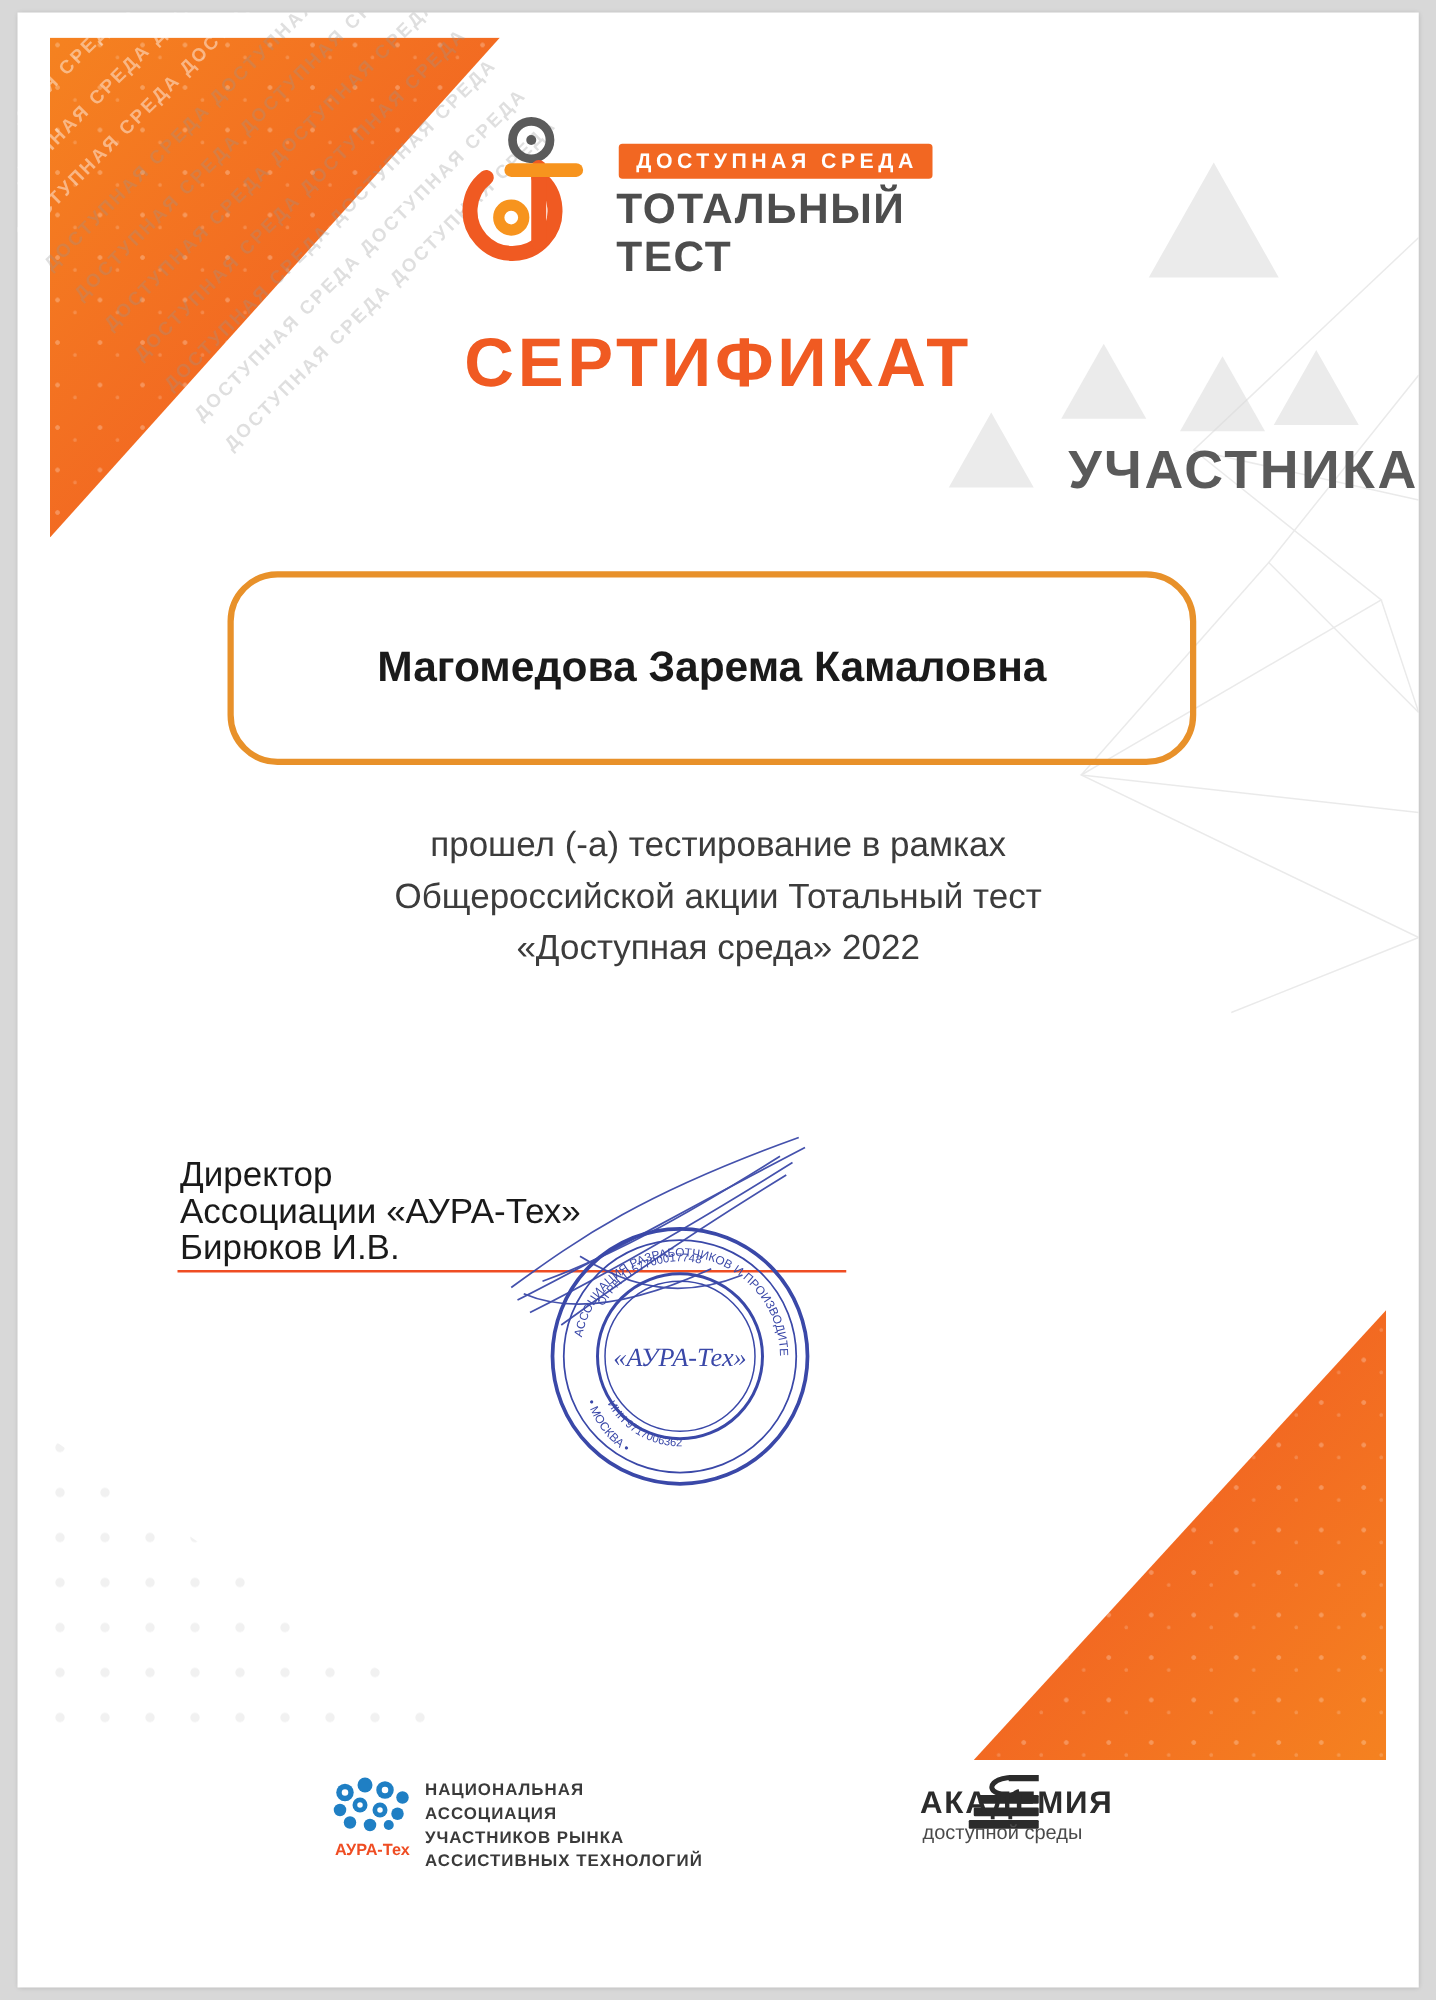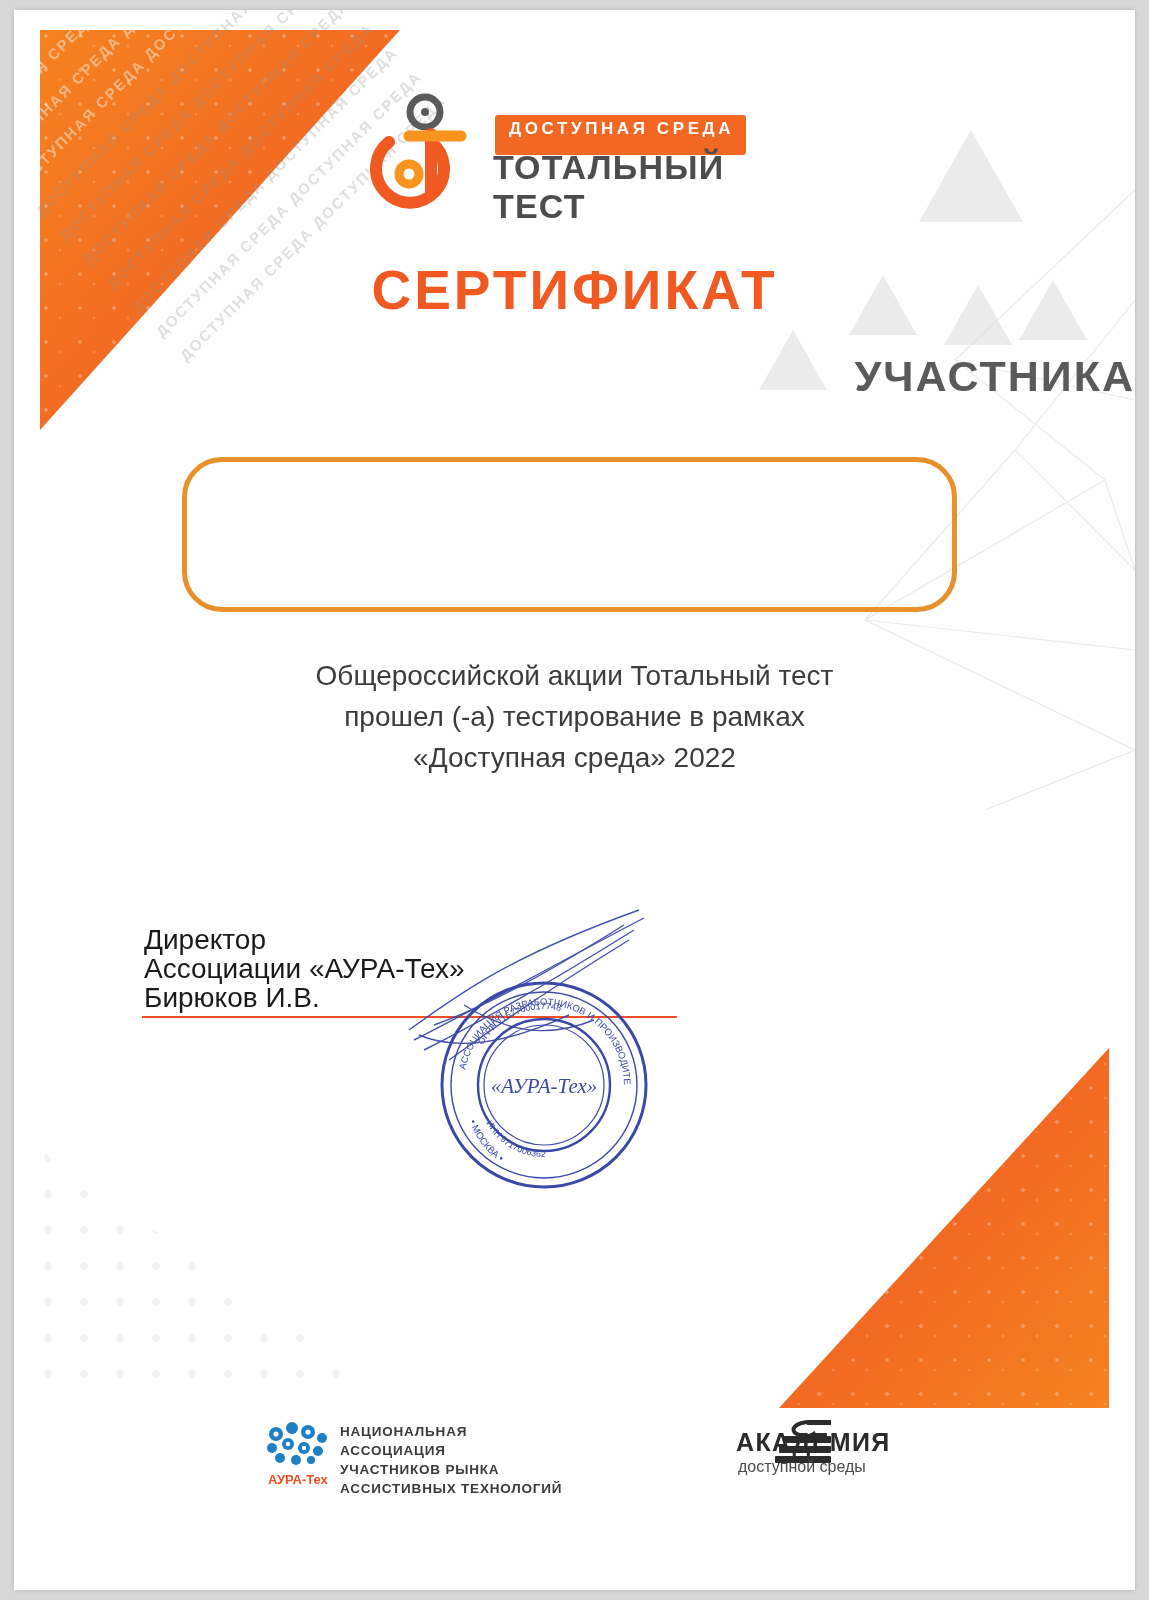--- a/index.html
+++ b/index.html
@@ -133,21 +133,21 @@
   .logo-mark { position: absolute; left: 0; top: 0; }
   .logo-badge {
     position: absolute;
     left: 126px;
     top: 25px;
     background: #f26722;
     color: #ffffff;
     font-size: 17px;
     font-weight: bold;
     letter-spacing: 3.6px;
-    padding: 4px 12px 16px 14px;
+    padding: 4px 12px 4px 14px;
     border-radius: 3px;
   }
   .logo-title {
     position: absolute;
     left: 124px;
     top: 58px;
     font-size: 34px;
     font-weight: bold;
     letter-spacing: 1.2px;
     color: #4d4d4d;
@@ -335,24 +335,25 @@
       <circle cx="40" cy="84" r="10" fill="none" stroke="#f7941e" stroke-width="9"></circle>
     </svg>
     <div class="logo-badge">ДОСТУПНАЯ СРЕДА</div>
     <div class="logo-title">ТОТАЛЬНЫЙ ТЕСТ</div>
   </div>
 
   <div class="cert-title">СЕРТИФИКАТ</div>
   <div class="cert-subtitle">УЧАСТНИКА</div>
 
   <div class="name-box"></div>
+  <div class="name-text">Магомедова Зарема Камаловна</div>
 
   <div class="body-text">
+    <div>прошел (-а) тестирование в рамках</div>
     <div>Общероссийской акции Тотальный тест</div>
-    <div>прошел (-а) тестирование в рамках</div>
     <div>«Доступная среда» 2022</div>
   </div>
 
   <div class="sign-block">
     <div>Директор</div>
     <div>Ассоциации «АУРА-Тех»</div>
     <div>Бирюков И.В.</div>
   </div>
   <div class="sign-line"></div>
 

